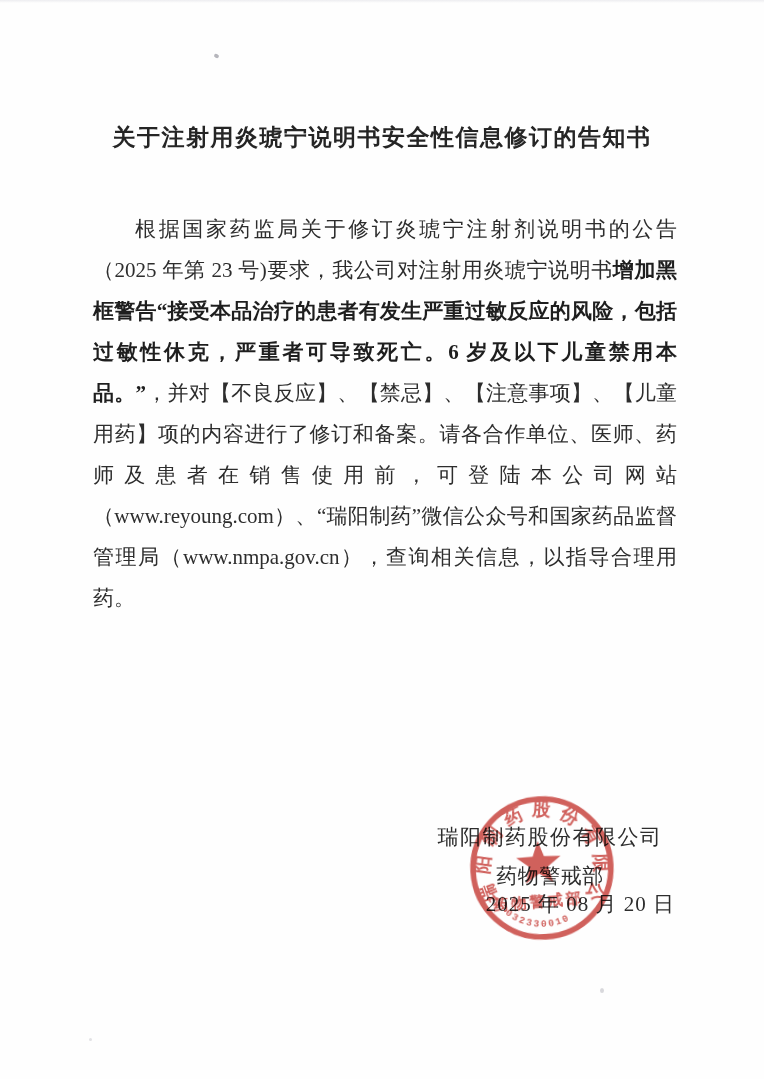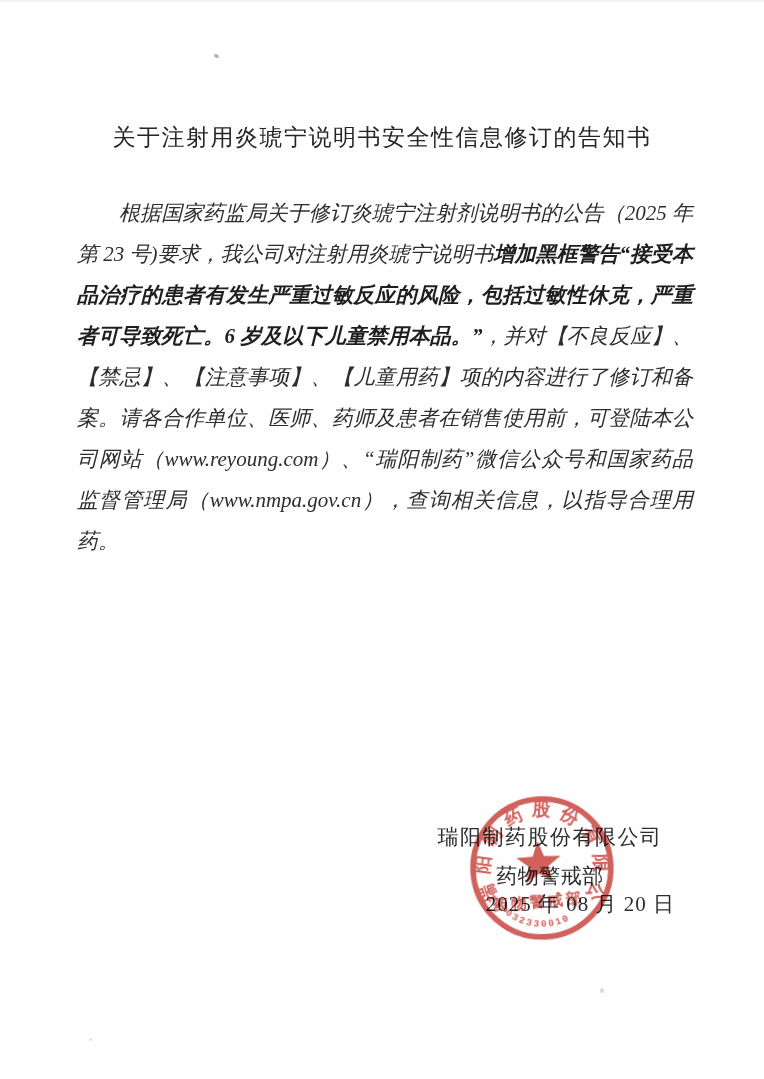--- a/index.html
+++ b/index.html
@@ -25,40 +25,39 @@
     pointer-events: none;
   }
   .doc-title {
     position: absolute;
     left: 0;
     top: 122px;
     width: 764px;
     margin: 0;
     text-align: center;
     font-family: "Liberation Sans", sans-serif;
-    font-weight: 400;
+    font-weight: 700;
     font-size: 23px;
     letter-spacing: 1.5px;
     color: #252525;
   }
   .doc-body {
     position: absolute;
     left: 77px;
     top: 193px;
     width: 616px;
   }
   .doc-body p {
-    margin: 0;
+    margin: 16px;
     font-size: 21px;
     line-height: 41px;
     text-align: justify;
     text-align-last: left;
     text-indent: 2em;
     color: #2d2d2d;
-    font-style: italic;
   }
   .doc-body p + p {
     margin-top: 12px;
   }
   .doc-body b {
     font-weight: 700;
     color: #1e1e1e;
   }
   .signature {
     position: absolute;

